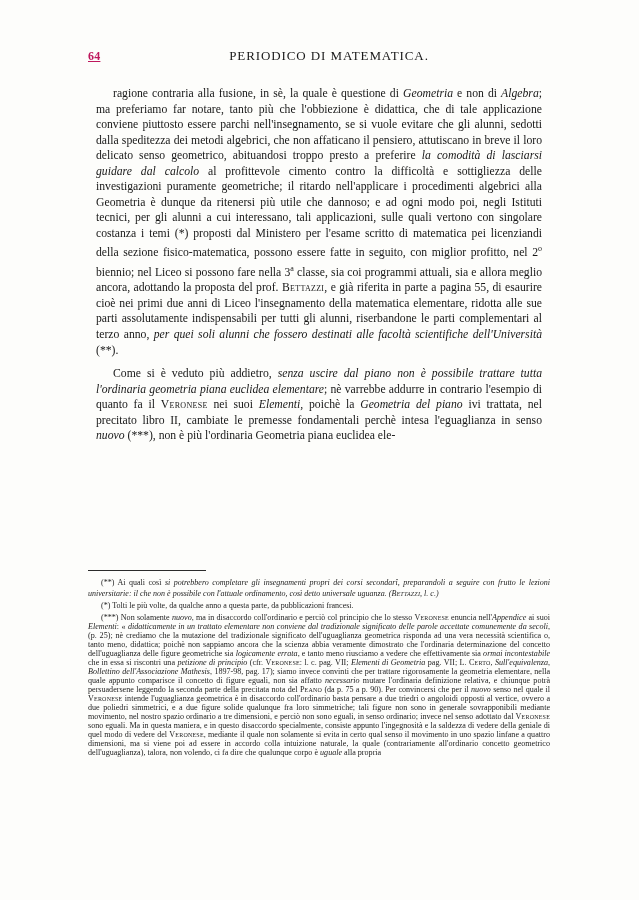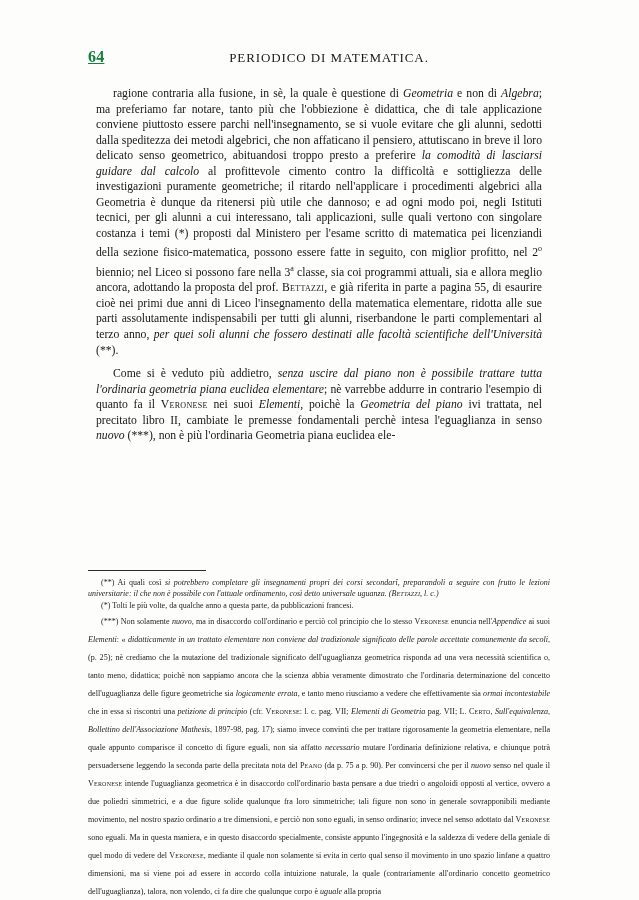--- a/index.html
+++ b/index.html
@@ -24,24 +24,24 @@
   }
   .header-row {
     position: absolute;
     left: 88px;
     top: 48px;
     width: 470px;
     display: flex;
     align-items: baseline;
   }
   .folio {
-    font-size: 16px;
+    font-size: 12px;
     font-weight: bold;
     letter-spacing: 0.2px;
-    color: #15803d;
+    color: #be185d;
     width: 40px;
     text-decoration: underline;
   }
   .running-head {
     flex: 1;
     text-align: center;
     font-size: 13px;
     letter-spacing: 0.9px;
     color: #1a1a1a;
     margin-left: -28px;
@@ -84,21 +84,21 @@
     text-align: justify;
     color: #1d1d1d;
   }
   .notes p {
     margin: 0 0 1.5px 0;
     text-indent: 13px;
   }
   .notes .sc { font-variant: small-caps; letter-spacing: 0.2px; }
   .note-long {
     font-size: 8.1px;
-    line-height: 18px;
+    line-height: 9px;
   }
 </style>
 </head>
 <body>
 
 <div class="page">
 
   <div class="header-row">
     <div class="folio">64</div>
     <div class="running-head">PERIODICO DI MATEMATICA.</div>

